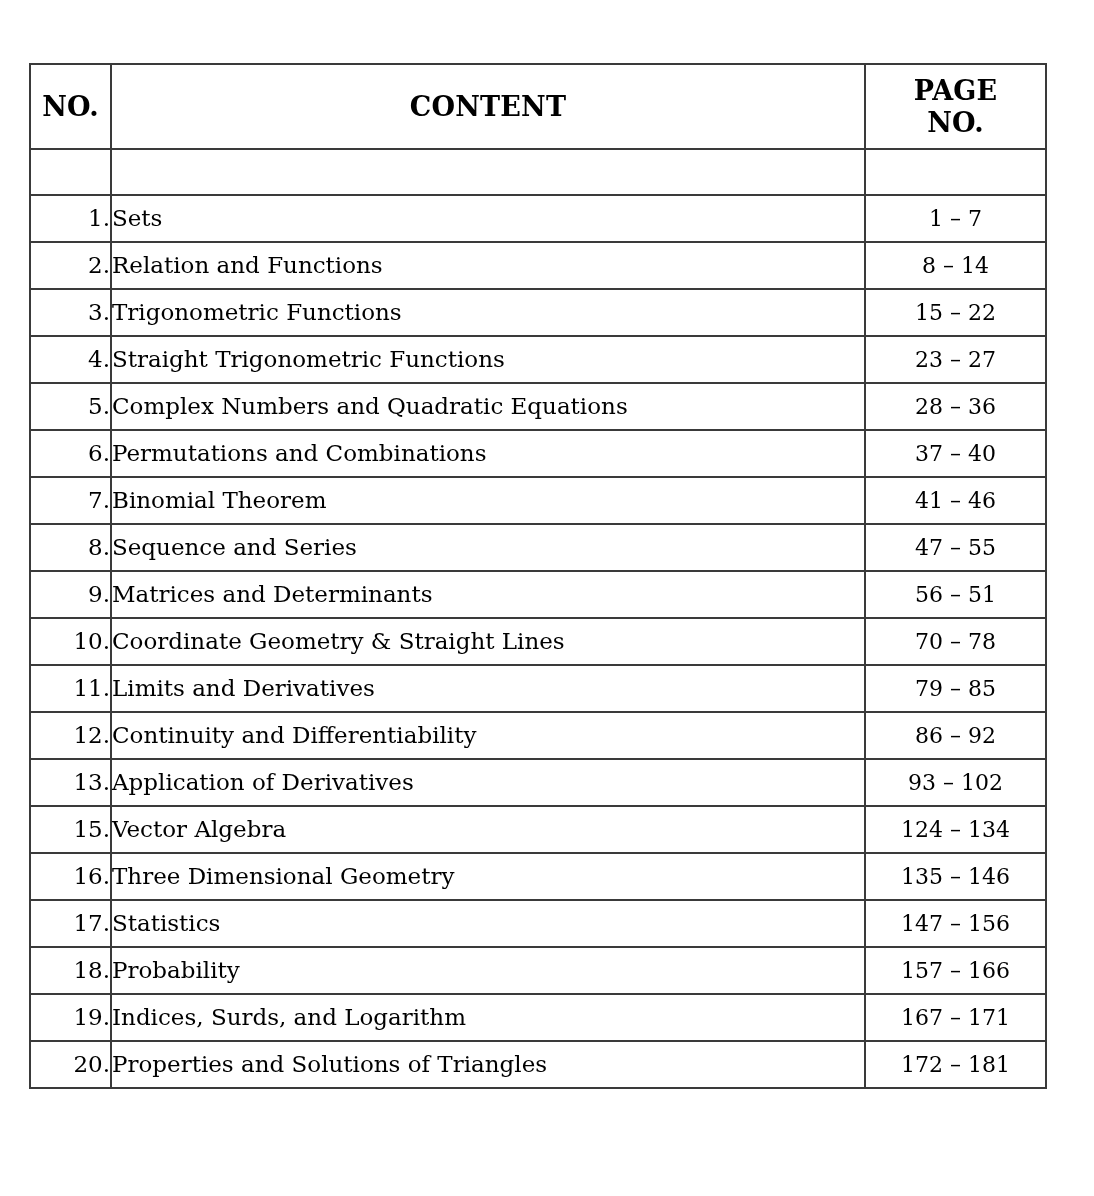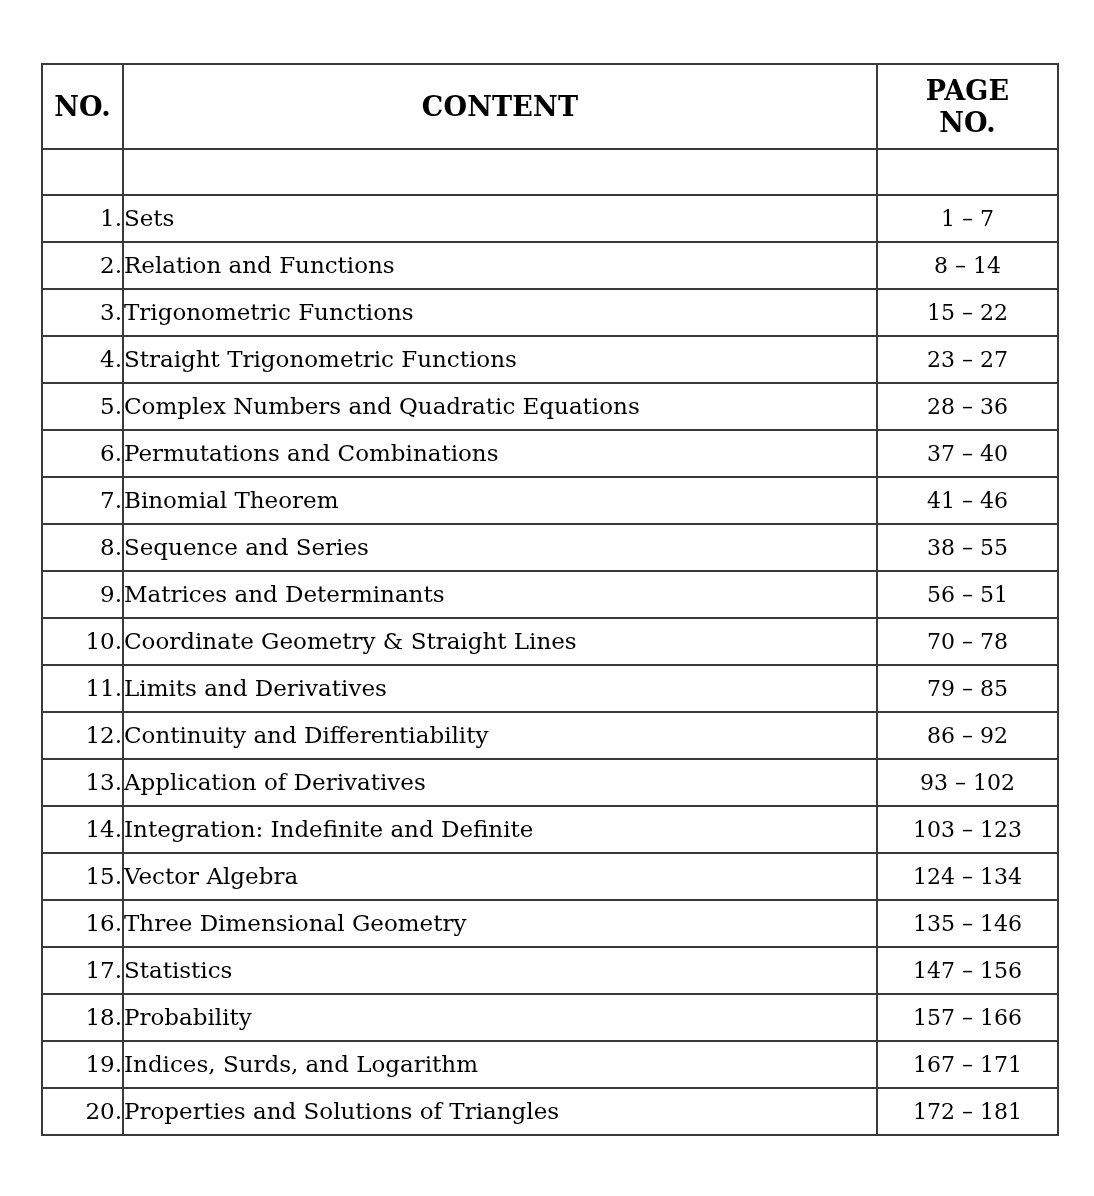--- a/index.html
+++ b/index.html
@@ -11,21 +11,21 @@
   body {
     width: 1094px;
     height: 1196px;
     font-family: "DejaVu Serif", "Liberation Serif", serif;
     color: #000000;
     overflow: hidden;
   }
 
   #toc-wrap {
     position: absolute;
-    left: 41px;
+    left: 29px;
     top: 63px;
     width: 936px;
   }
 
   table.toc {
     width: 1016px;
     border-collapse: collapse;
     table-layout: fixed;
   }
 
@@ -164,21 +164,21 @@
           <td class="cell-page">37 – 40</td>
         </tr>
         <tr class="item-row">
           <td class="cell-no">7.</td>
           <td class="cell-title">Binomial Theorem</td>
           <td class="cell-page">41 – 46</td>
         </tr>
         <tr class="item-row">
           <td class="cell-no">8.</td>
           <td class="cell-title">Sequence and Series</td>
-          <td class="cell-page">38 – 55</td>
+          <td class="cell-page">47 – 55</td>
         </tr>
         <tr class="item-row">
           <td class="cell-no">9.</td>
           <td class="cell-title">Matrices and Determinants</td>
           <td class="cell-page">56 – 51</td>
         </tr>
         <tr class="item-row">
           <td class="cell-no">10.</td>
           <td class="cell-title">Coordinate Geometry &amp; Straight Lines</td>
           <td class="cell-page">70 – 78</td>
@@ -192,25 +192,20 @@
           <td class="cell-no">12.</td>
           <td class="cell-title">Continuity and Differentiability</td>
           <td class="cell-page">86 – 92</td>
         </tr>
         <tr class="item-row">
           <td class="cell-no">13.</td>
           <td class="cell-title">Application of Derivatives</td>
           <td class="cell-page">93 – 102</td>
         </tr>
         <tr class="item-row">
-          <td class="cell-no">14.</td>
-          <td class="cell-title">Integration: Indefinite and Definite</td>
-          <td class="cell-page">103 – 123</td>
-        </tr>
-        <tr class="item-row">
           <td class="cell-no">15.</td>
           <td class="cell-title">Vector Algebra</td>
           <td class="cell-page">124 – 134</td>
         </tr>
         <tr class="item-row">
           <td class="cell-no">16.</td>
           <td class="cell-title">Three Dimensional Geometry</td>
           <td class="cell-page">135 – 146</td>
         </tr>
         <tr class="item-row">

